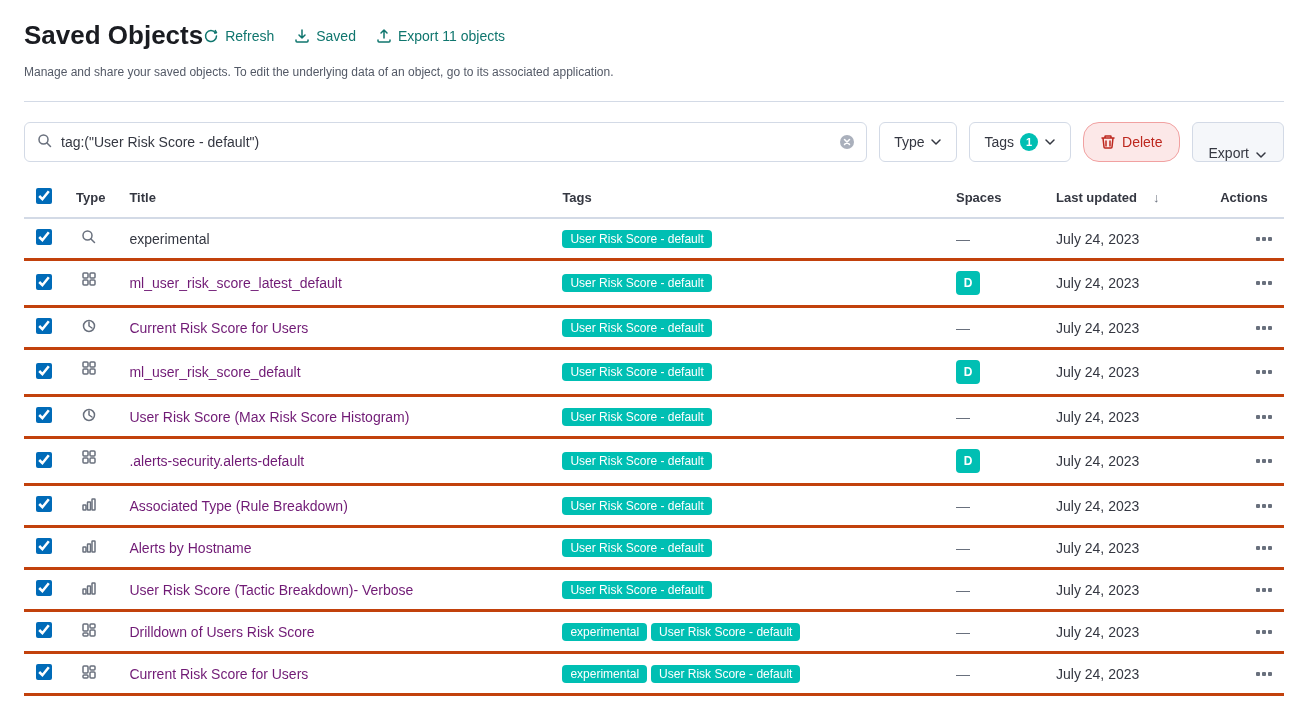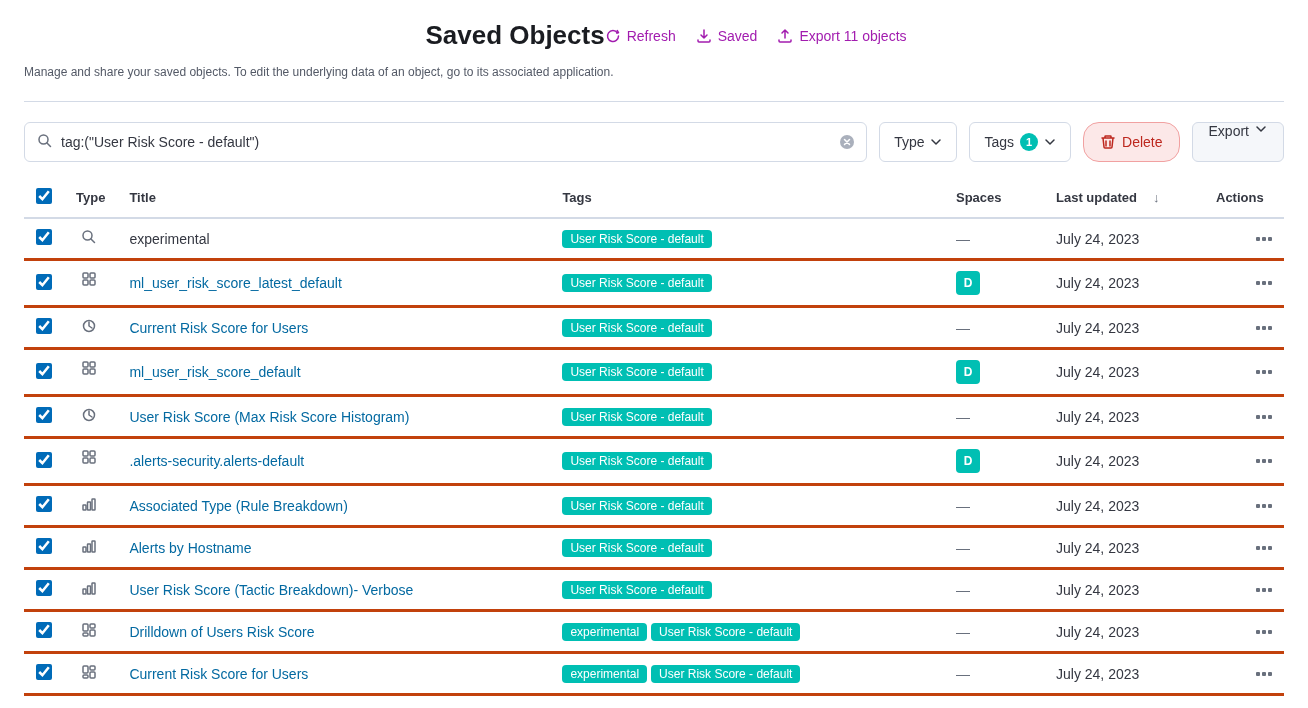--- a/index.html
+++ b/index.html
@@ -1,60 +1,60 @@
 <!DOCTYPE html>
 <html><head>
   <meta charset="utf-8">
   <style>
     * { box-sizing: border-box; margin: 0; padding: 0; }
     body { font-family: -apple-system, BlinkMacSystemFont, 'Segoe UI', Helvetica, Arial, sans-serif; font-size: 14px; color: #343741; background: #fff; }
     .page { width: 1308px; min-height: 708px; background: #fff; padding: 20px 24px; }
     
-    .header { display: flex; align-items: center; justify-content: center; margin-bottom: 12px; margin-left: 24px; }
+    .header { display: flex; align-items: center; justify-content: flex-start; margin-bottom: 12px; }
     .page-title { font-size: 26px; font-weight: 700; color: #1a1c21; }
     .header-actions { display: flex; align-items: center; gap: 20px; }
-    .header-btn { display: flex; align-items: center; gap: 6px; background: none; border: none; cursor: pointer; color: #a21caf; font-size: 14px; font-weight: 500; }
+    .header-btn { display: flex; align-items: center; gap: 6px; background: none; border: none; cursor: pointer; color: #0f766e; font-size: 14px; font-weight: 500; }
     .header-btn svg { width: 16px; height: 16px; }
     
     .description { color: #535966; font-size: 12px; line-height: 1.5; margin-bottom: 20px; }
     
     .divider { border: none; border-top: 1px solid #d3dae6; margin-bottom: 20px; }
     
     .toolbar { display: flex; align-items: center; gap: 12px; margin-bottom: 16px; }
     .search-bar { display: flex; align-items: center; flex: 1; border: 1px solid #d3dae6; border-radius: 6px; padding: 0 12px; height: 40px; background: #fff; }
     .search-icon-wrap { color: #69707d; margin-right: 8px; }
     .search-input { border: none; outline: none; flex: 1; font-size: 14px; color: #343741; background: transparent; }
     .search-clear { background: none; border: none; cursor: pointer; color: #69707d; display: flex; align-items: center; justify-content: center; }
     
     .filter-btn { display: flex; align-items: center; gap: 6px; border: 1px solid #d3dae6; border-radius: 6px; padding: 0 14px; height: 40px; background: #fff; cursor: pointer; font-size: 14px; color: #343741; white-space: nowrap; }
     .filter-btn .badge { background: #00bfb3; color: #fff; border-radius: 50%; width: 18px; height: 18px; font-size: 11px; font-weight: 700; display: flex; align-items: center; justify-content: center; }
     
     .delete-btn { display: flex; align-items: center; gap: 6px; border: 1px solid #f1a1a1; border-radius: 16px; padding: 3px 16px; height: 40px; background: #fce8e8; cursor: pointer; font-size: 14px; color: #bd271e; font-weight: 500; }
-    .export-btn { display: flex; align-items: flex-start; gap: 6px; border: 1px solid #d3dae6; border-radius: 6px; padding: 0 16px; height: 40px; background: #f5f7fa; cursor: pointer; font-size: 14px; color: #343741; font-weight: 500; }
+    .export-btn { display: flex; align-items: flex-end; gap: 6px; border: 1px solid #d3dae6; border-radius: 6px; padding: 0 16px; height: 40px; background: #f5f7fa; cursor: pointer; font-size: 14px; color: #343741; font-weight: 500; }
     
     table { width: 100%; border-collapse: collapse; }
     thead tr { border-bottom: 2px solid #d3dae6; }
     tbody tr { border-bottom: 3px solid #c2410c; }
     
     th { padding: 10px 12px; text-align: left; font-size: 13px; font-weight: 700; color: #343741; white-space: nowrap; }
     td { padding: 10px 12px; font-size: 14px; color: #343741; vertical-align: middle; }
     
     .col-check { width: 40px; }
     .col-type { width: 50px; }
     .col-title { min-width: 220px; }
     .col-tags { min-width: 280px; }
     .col-spaces { width: 100px; }
     .col-updated { width: 160px; }
-    .col-actions { width: 80px; text-align: left; }
+    .col-actions { width: 80px; text-align: center; }
     
     .checkbox { width: 16px; height: 16px; accent-color: #006bb8; cursor: pointer; }
     
     .type-icon { color: #69707d; display: flex; align-items: center; justify-content: center; }
     
-    .link { color: #0369a1; text-decoration: none; cursor: pointer; }
+    .link { color: #701a75; text-decoration: none; cursor: pointer; }
     
     .tag-badge { display: inline-flex; align-items: center; padding: 2px 8px; border-radius: 4px; font-size: 12px; font-weight: 500; background: #00bfb3; color: #fff; margin-right: 4px; white-space: nowrap; }
     
     .space-avatar { width: 24px; height: 24px; border-radius: 4px; background: #00bfb3; color: #fff; display: flex; align-items: center; justify-content: center; font-size: 12px; font-weight: 700; }
     
     .dash { color: #69707d; }
     
     .sort-icon { margin-left: 4px; color: #69707d; }
     
     .actions-icon { color: #69707d; cursor: pointer; display: flex; align-items: center; justify-content: flex-end; gap: 2px; }

